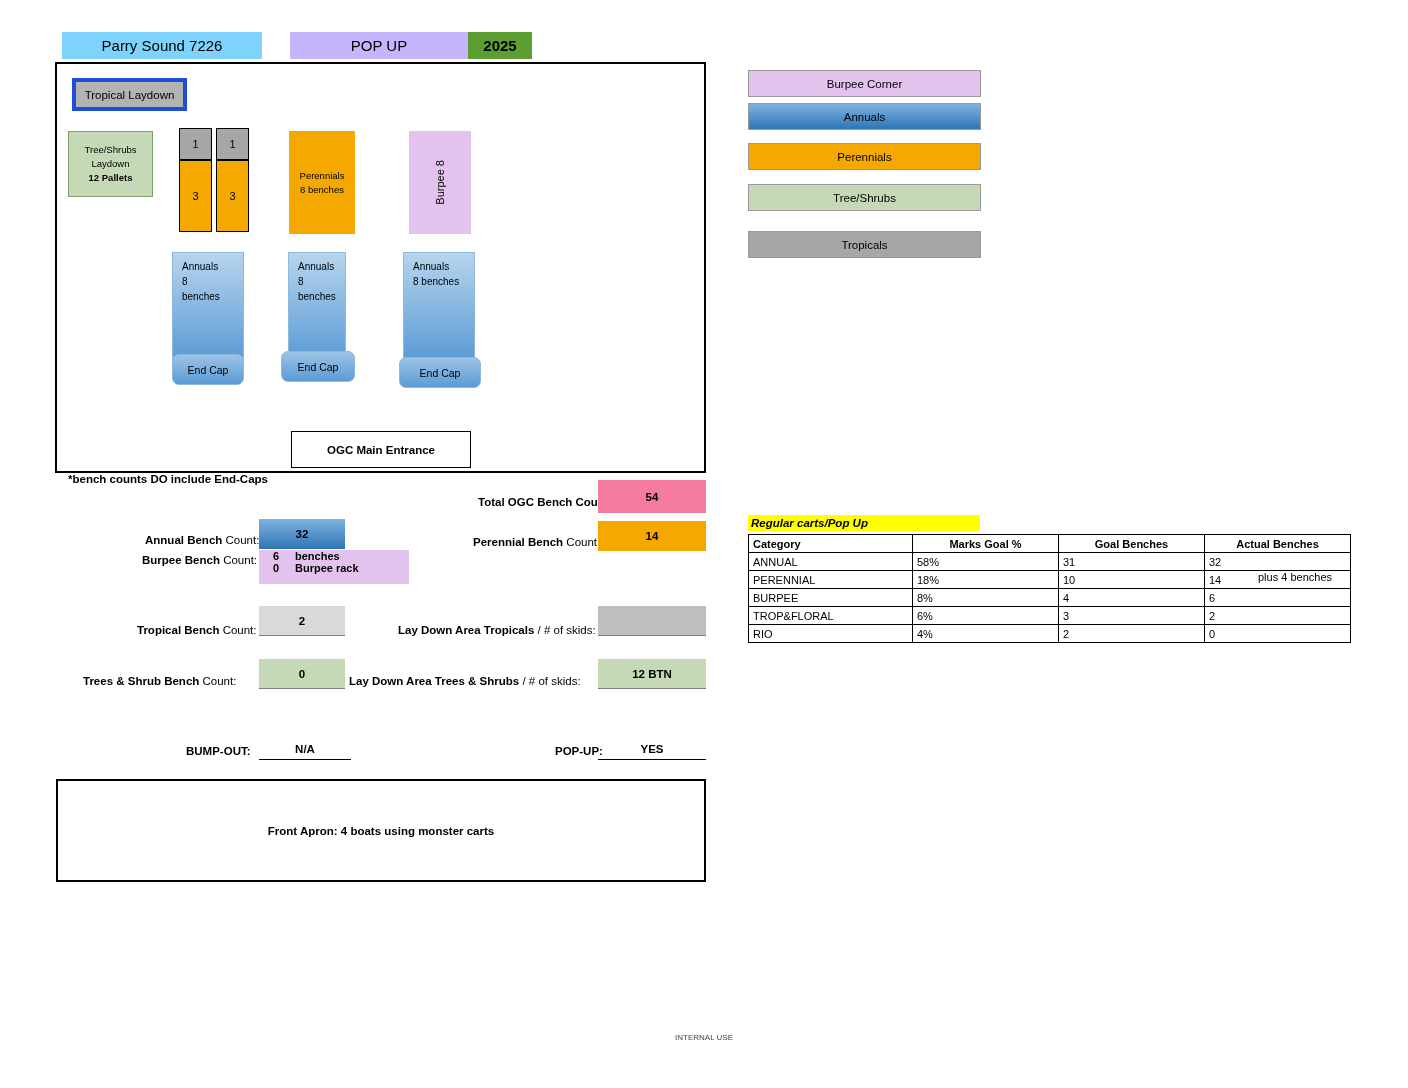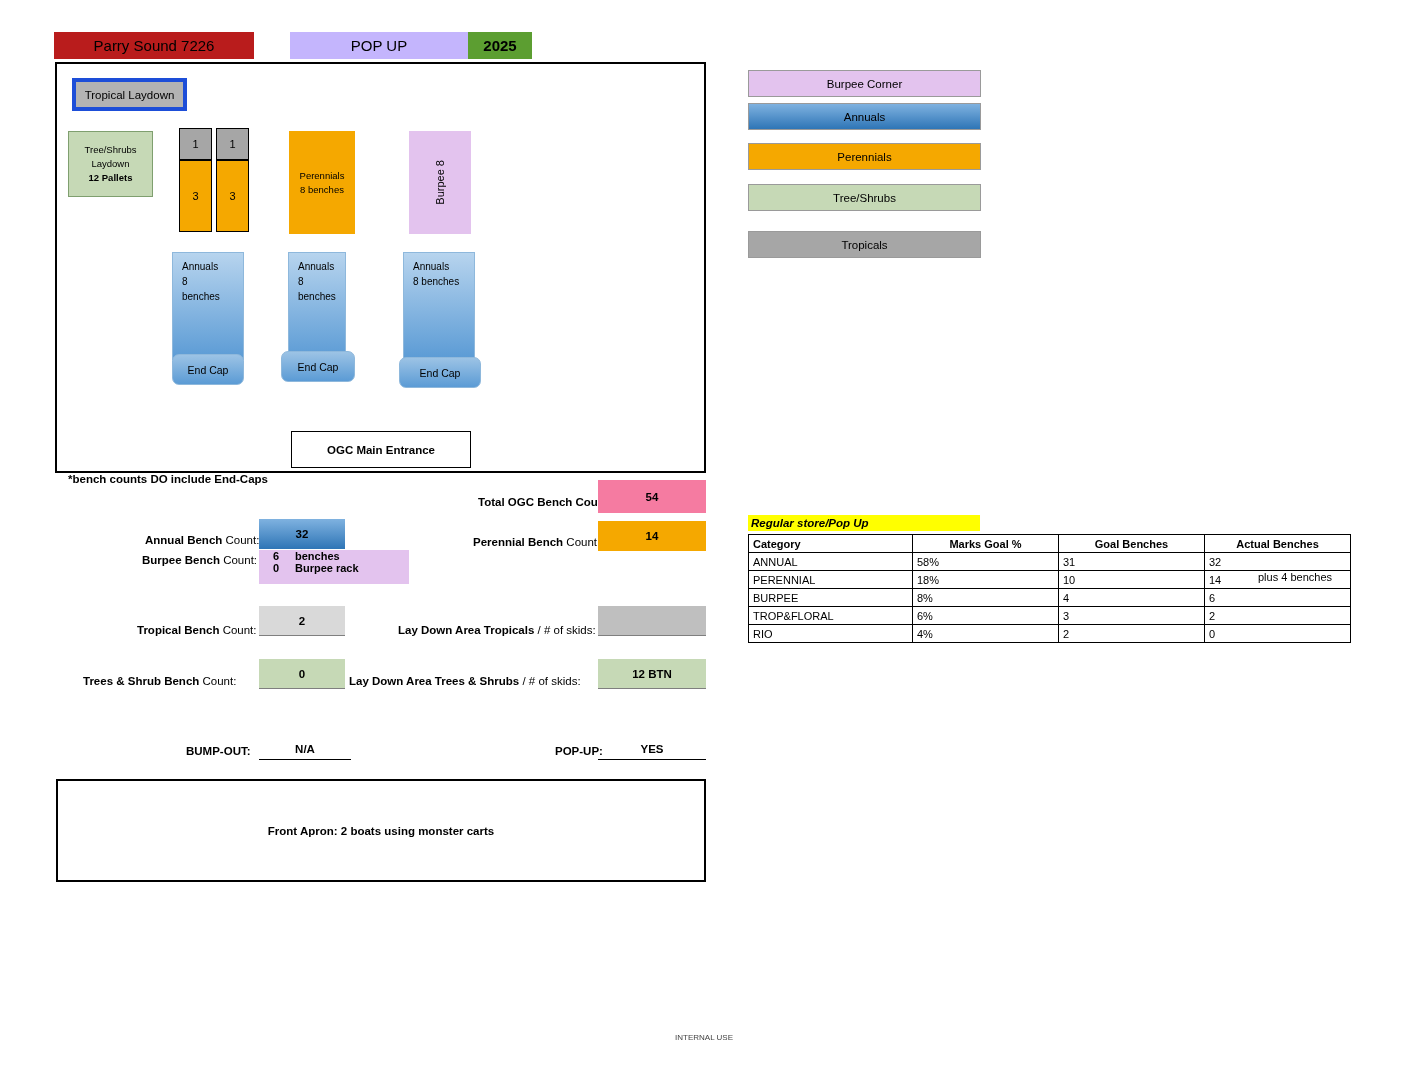--- a/index.html
+++ b/index.html
@@ -13,22 +13,22 @@
     position: relative;
     font-family: "Liberation Sans", sans-serif;
     font-size: 12px;
     color: #000;
     overflow: hidden;
   }
   .abs { position: absolute; box-sizing: border-box; }
 
   
   .hdr-title {
-    left: 54px; top: 32px; width: 200px; height: 27px;
-    background: #b91c1c;
+    left: 62px; top: 32px; width: 200px; height: 27px;
+    background: #7dd3fc;
     display: flex; align-items: center; justify-content: center;
     font-size: 15px;
   }
   .hdr-popup {
     left: 290px; top: 32px; width: 178px; height: 27px;
     background: #f4traversal;
   }
   .hdr-popup {
     background: #c4b5fd;
     display: flex; align-items: center; justify-content: center;
@@ -322,23 +322,23 @@
 <div class="abs lbl laydown-trees-lbl">
   <b>Lay Down Area Trees &amp; Shrubs</b><span> / # of skids:</span>
 </div>
 <div class="abs val-box laydown-trees-box">12 BTN</div>
 
 <div class="abs lbl bumpout-lbl">BUMP-OUT:</div>
 <div class="abs val-box bumpout-box">N/A</div>
 <div class="abs lbl popup-lbl">POP-UP:</div>
 <div class="abs val-box popup-box">YES</div>
 
-<div class="abs apron">Front Apron: 2 boats using monster carts</div>
-
-<div class="abs tbl-title">Regular store/Pop Up</div>
+<div class="abs apron">Front Apron: 4 boats using monster carts</div>
+
+<div class="abs tbl-title">Regular carts/Pop Up</div>
 <table class="stats">
   <thead>
     <tr>
       <th class="c-cat">Category</th>
       <th class="c-goal">Marks Goal %</th>
       <th class="c-gb">Goal Benches</th>
       <th class="c-ab">Actual Benches</th>
     </tr>
   </thead>
   <tbody>

